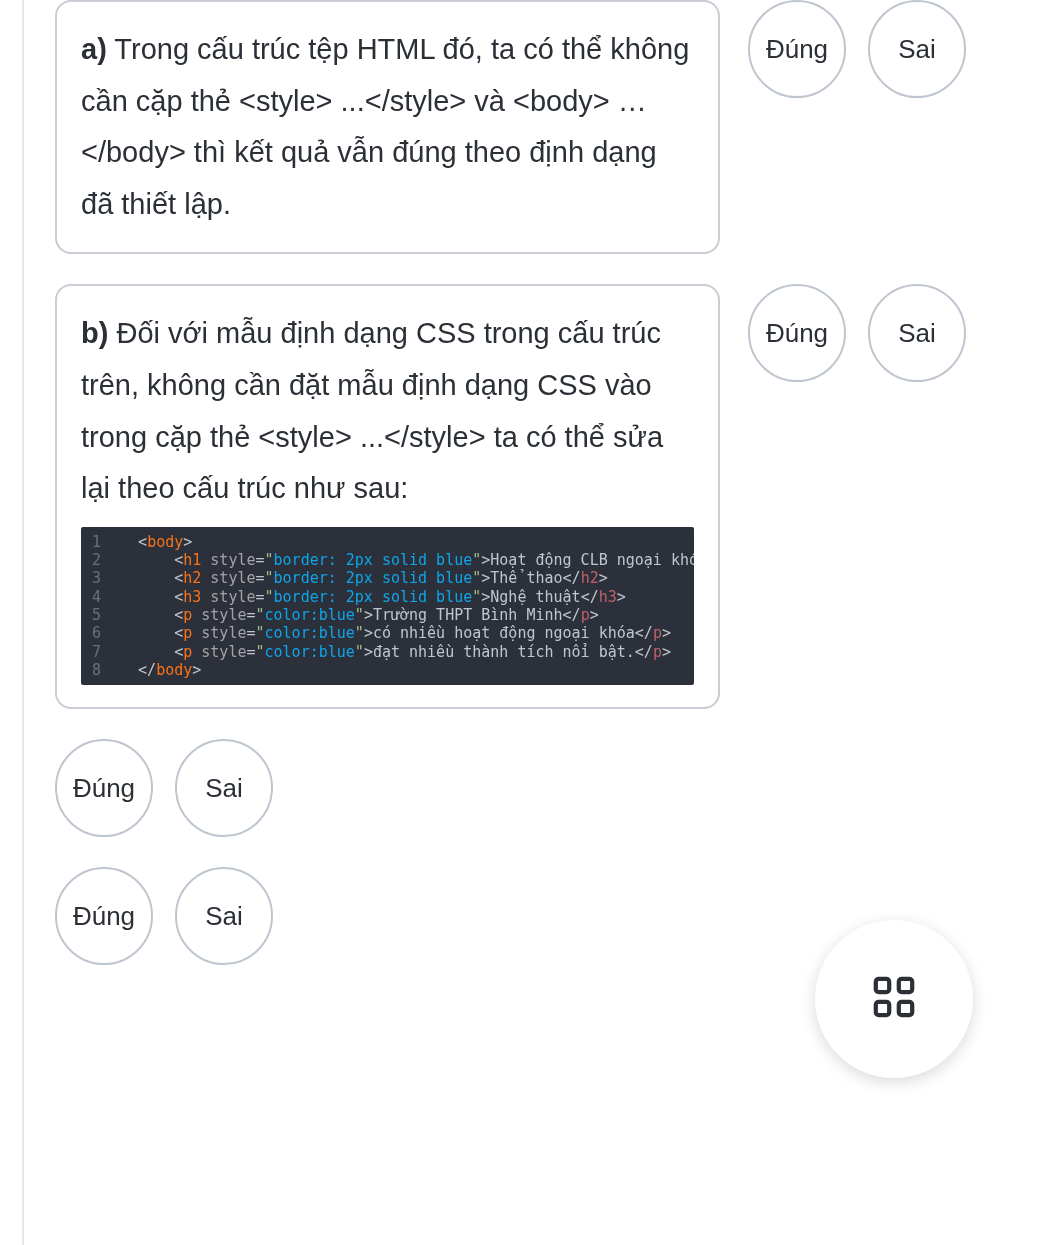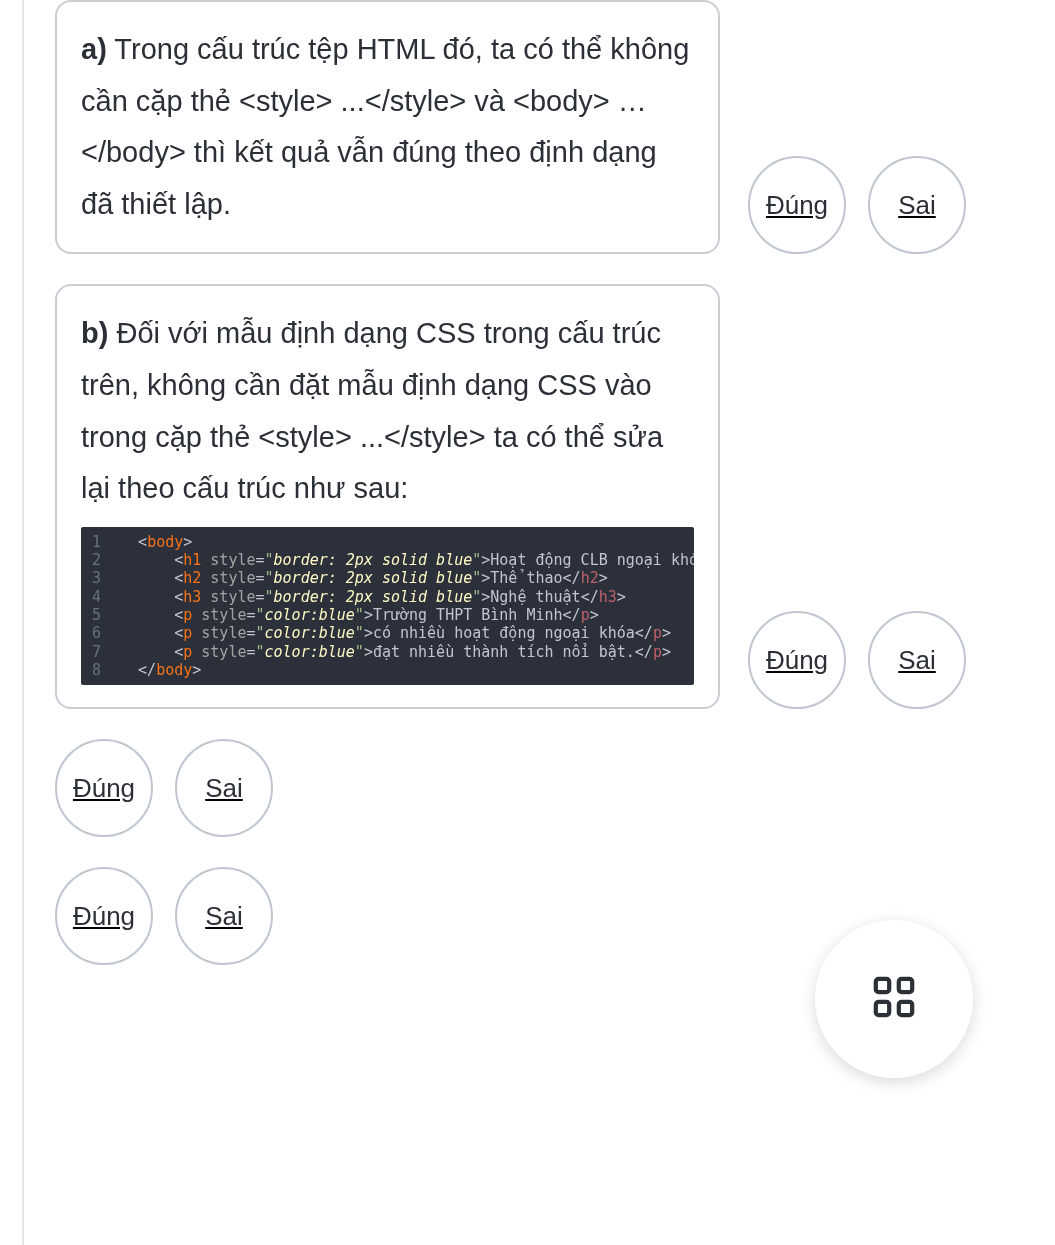--- a/index.html
+++ b/index.html
@@ -13,21 +13,21 @@
     position: relative;
   }
   .container {
     display: flex;
     flex-direction: column;
     gap: 30px;
     padding: 0 0 0 0;
   }
   .row {
     display: flex;
-    align-items: flex-end;
+    align-items: flex-start;
     gap: 28px;
     padding-left: 55px;
   }
   .card {
     border: 2px solid #c9cdd4;
     border-radius: 16px;
     padding: 22px 24px;
     width: 665px;
     flex-shrink: 0;
   }
@@ -35,21 +35,20 @@
     font-size: 29px;
     line-height: 1.78;
     color: #2b2f36;
     font-weight: 400;
   }
   .card-text b { font-weight: 700; color:#2b2f36; }
   .btns {
     display: flex;
     gap: 22px;
     align-items: center;
-    text-decoration: underline;
   }
   .btn {
     width: 98px;
     height: 98px;
     border-radius: 50%;
     border: 2px solid #bfc6d0;
     background: #fff;
     display: flex;
     align-items: center;
     justify-content: center;
@@ -77,21 +76,21 @@
     padding-right: 10px;
     color: #65737e;
     user-select: none;
     flex-shrink:0;
   }
   .c-tag { color:#f97316; }
   .c-punc { color:#c0c5ce; }
   .c-attr { color:#a3a3a3; }
   .c-op   { color:#c0c5ce; }
   .c-str  { color:#a3be8c; }
-  .c-ital { font-style: italic; color:#fef9c3; }
+  .c-ital { color:#0ea5e9; }
   .c-txt  { color:#c0c5ce; }
   .c-close{ color:#bf616a; }
 
   .fab {
     position: absolute;
     right: 82px;
     top: 920px;
     width: 158px;
     height: 158px;
     border-radius: 50%;

